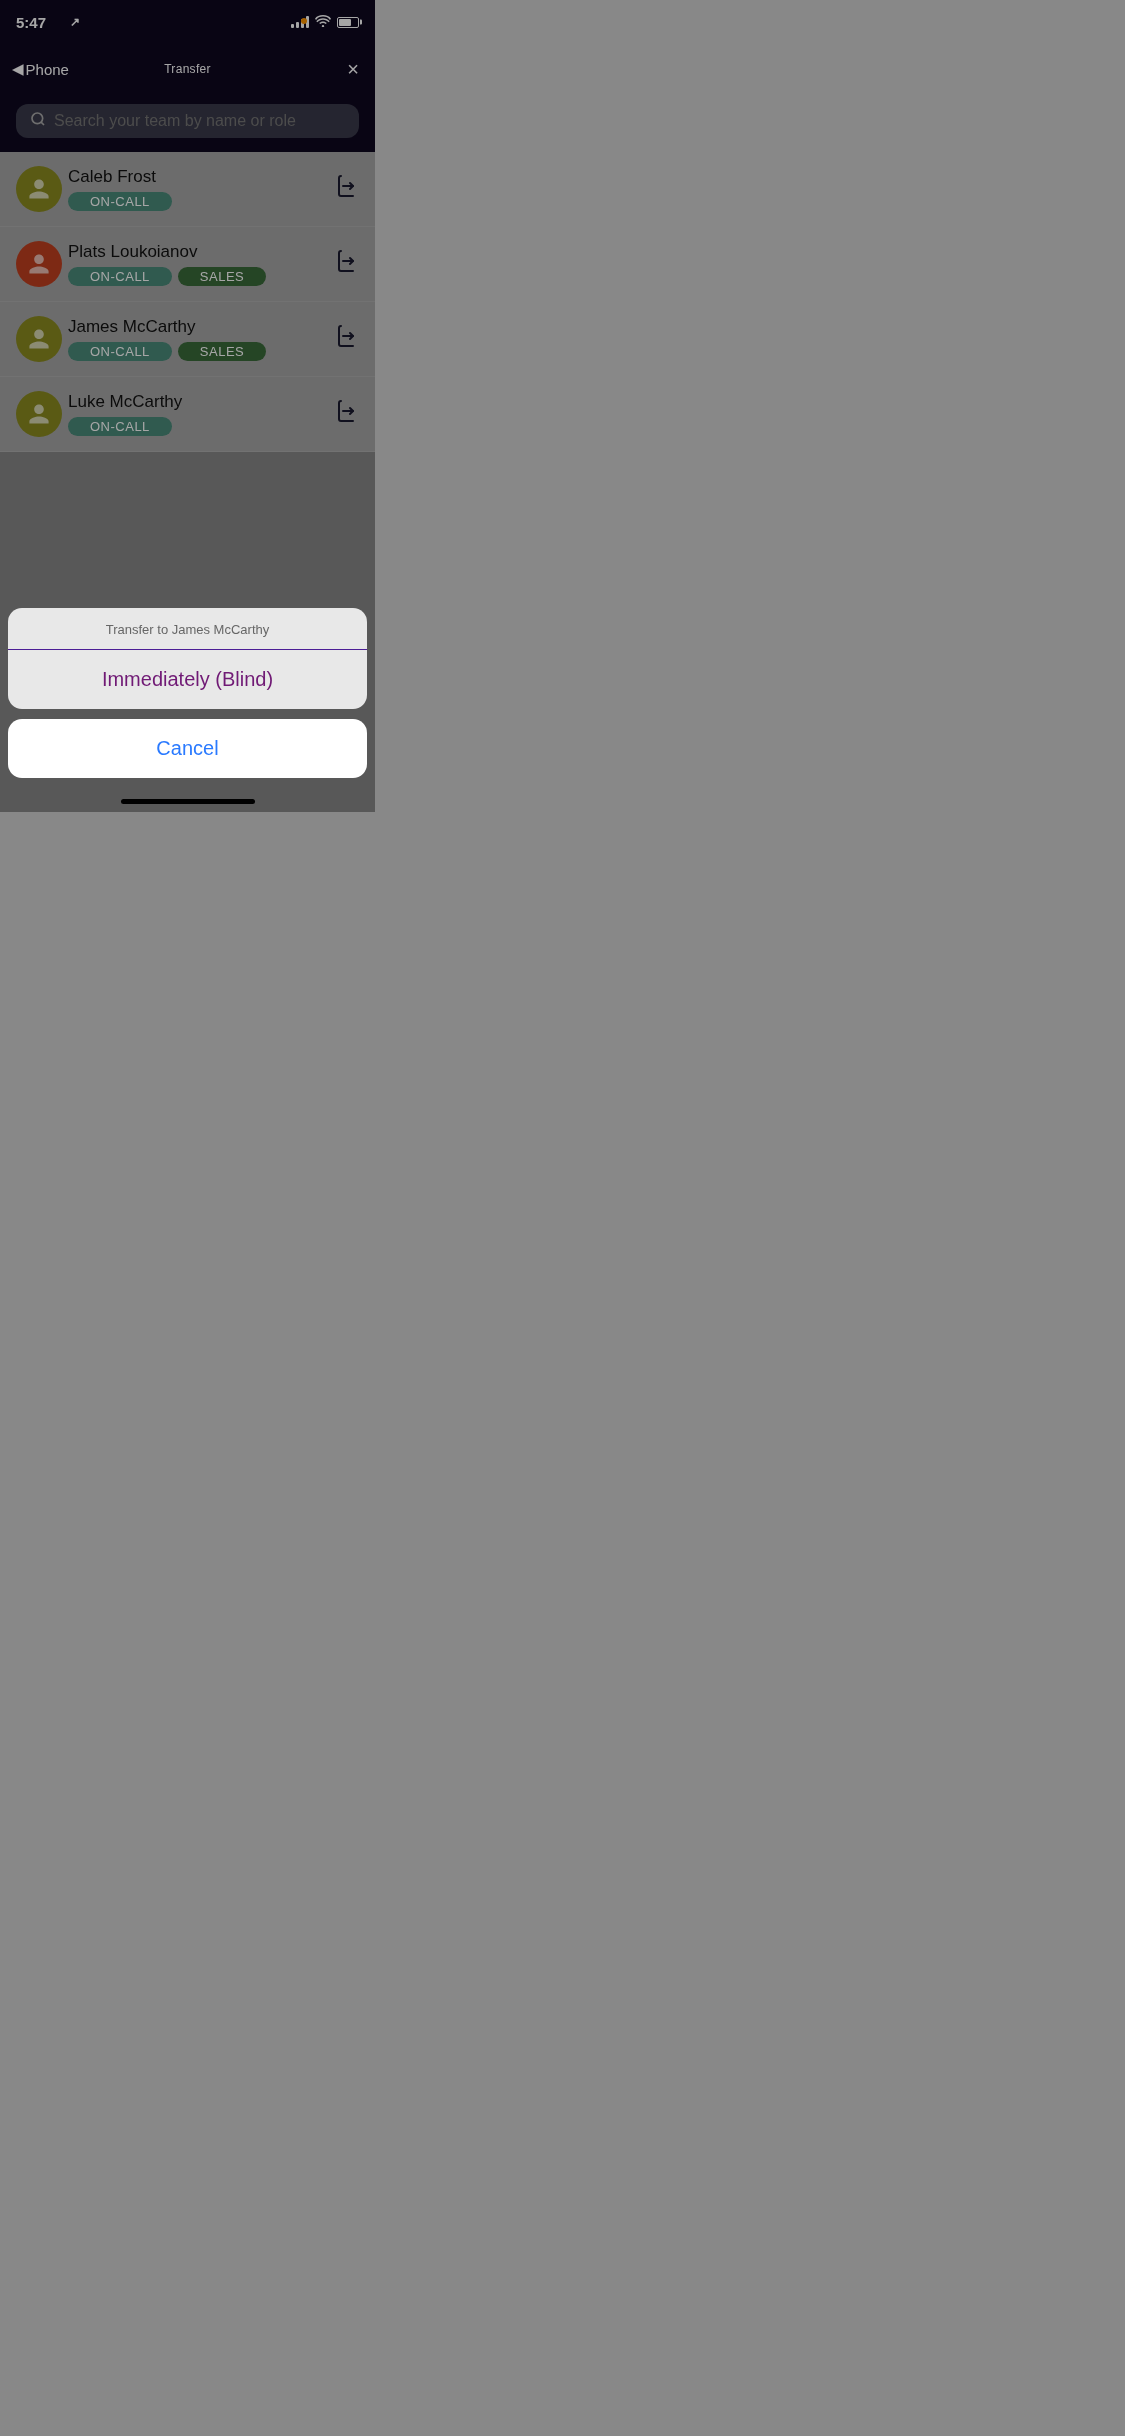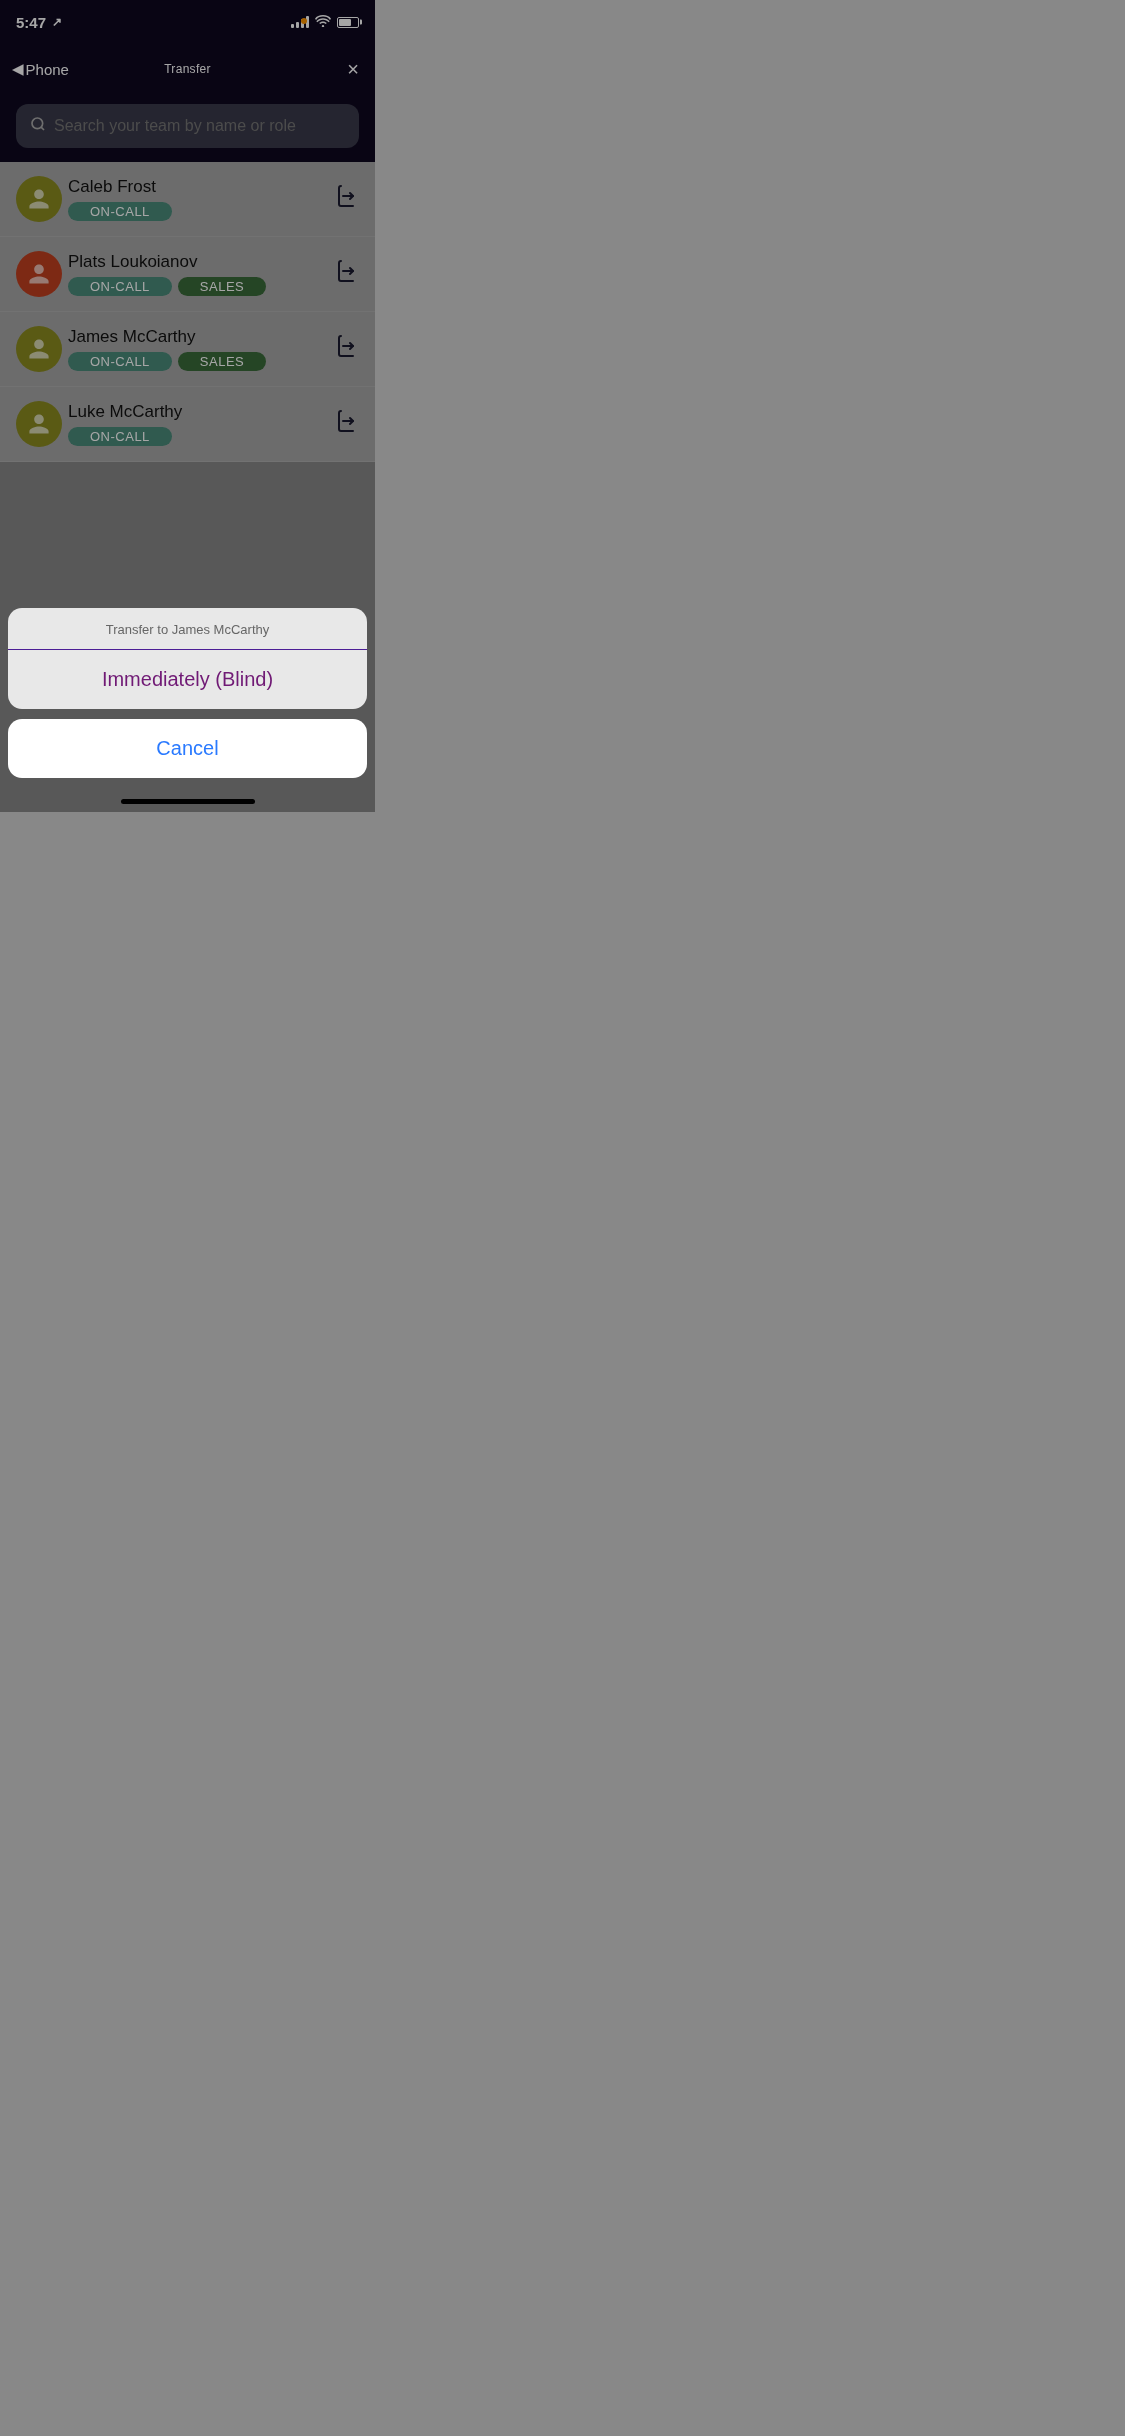--- a/index.html
+++ b/index.html
@@ -20,21 +20,21 @@
       height: 44px;
       display: flex;
       align-items: center;
       justify-content: space-between;
       padding: 0 16px;
       color: white;
     }
     .status-left {
       display: flex;
       align-items: center;
-      gap: 6px;
+      gap: 24px;
       font-size: 15px;
       font-weight: 600;
       text-align: center;
     }
     .status-time { font-size: 15px; font-weight: 600; }
     .status-right {
       display: flex;
       align-items: center;
       gap: 6px;
     }
@@ -116,21 +116,21 @@
     }
 
     
     .search-container {
       background: #0e0820;
       padding: 10px 16px 14px;
     }
     .search-bar {
       background: #3a3a4a;
       border-radius: 12px;
-      height: 44px;
+      height: 34px;
       display: flex;
       align-items: center;
       padding: 16px 14px;
       gap: 8px;
     }
     .search-icon {
       color: #aaa;
       font-size: 16px;
     }
     .search-input {

